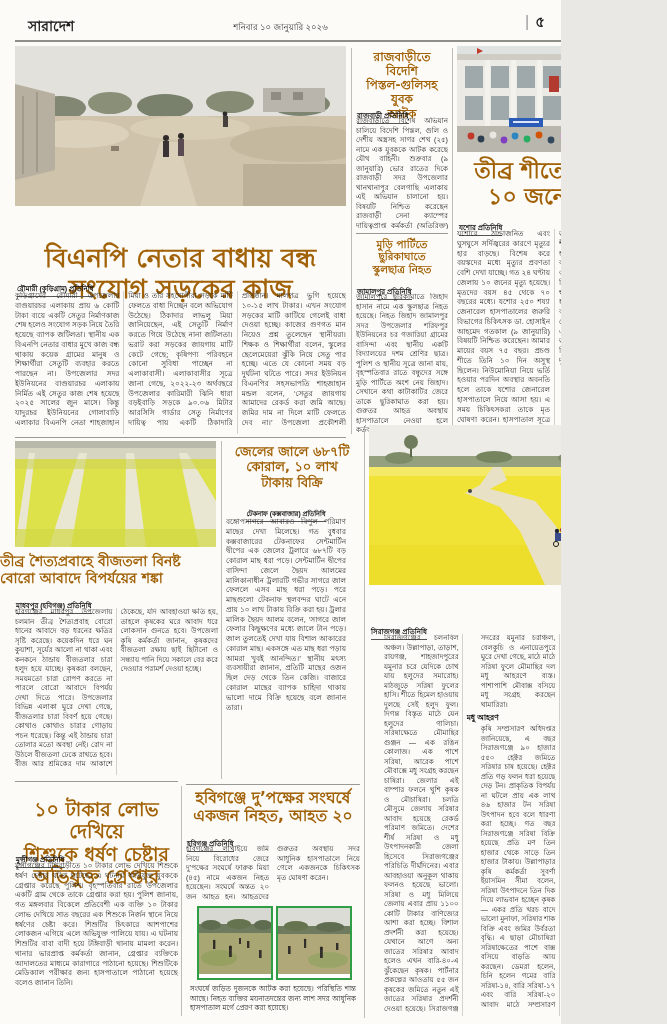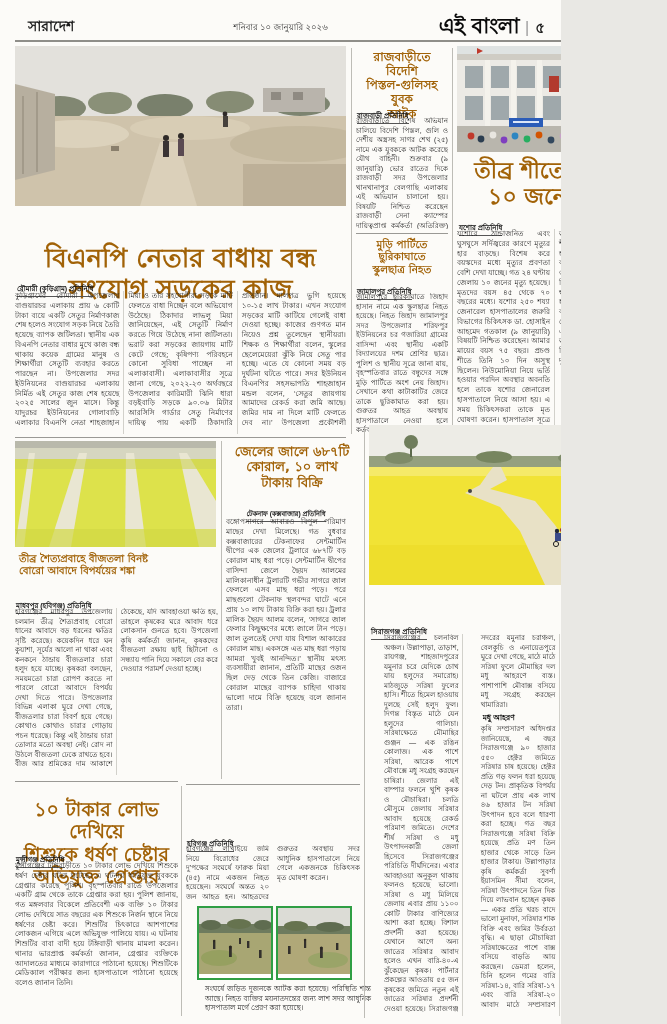--- a/index.html
+++ b/index.html
@@ -7,40 +7,39 @@
         font-family:"Liberation Sans",sans-serif;color:#1c1c1c;}
   .abs{position:absolute;}
   .hl{font-weight:800;text-align:center;white-space:pre-line;color:#a16207;line-height:1.18;
       font-family:"DejaVu Sans",sans-serif;}
   .hl-left{text-align:left;}
   .byline{font-weight:700;font-size:7px;color:#111;border-bottom:1px solid #555;
           display:inline-block;padding-bottom:1px;}
   .bd{font-size:7.3px;line-height:1.34;text-align:justify;color:#242424;overflow:hidden;
       column-fill:auto;}
   .bd p{margin:0 0 3px 14px;}
-  .subhead{font-weight:700;font-size:7.6px;margin:3px 0 2px 16px;color:#000;}
+  .subhead{font-weight:700;font-size:7.6px;margin:3px 0 2px 0;color:#000;}
   .vr{position:absolute;width:0;border-left:1px solid #bdbcb6;}
   .hr{position:absolute;height:0;border-top:1px solid #9a9995;}
   .photo{position:absolute;overflow:hidden;background:#ddd;}
   .photo svg{display:block;}
-  .caption{font-size:7.2px;line-height:1.35;text-align:justify;color:#242424;margin-left:15px;}
+  .caption{font-size:7.2px;line-height:1.35;text-align:justify;color:#242424;}
   .brand{font-family:"DejaVu Sans",sans-serif;font-weight:800;font-size:21px;color:#0a0a0a;
          letter-spacing:-0.5px;}
   .brand .accent{color:#e8420c;}
   .pageno{font-family:"DejaVu Sans",sans-serif;font-weight:700;font-size:15px;color:#222;}
 </style>
 </head>
 <body>
 
 <div id="page">
 
   <div class="abs" style="left:28px;top:15px;font-size:14px;font-weight:700;">সারাদেশ</div>
   <div class="abs" style="left:0;right:0;top:21px;text-align:center;font-size:8.5px;color:#333;">শনিবার ১০ জানুয়ারি ২০২৬</div>
   <div class="abs" style="right:16px;top:10px;display:flex;align-items:baseline;gap:6px;">
-    <span class="brand"><span>এই বা</span><span class="accent">ং</span><span>লা</span></span>
     <span style="color:#999;font-size:16px;">|</span>
     <span class="pageno">৫</span>
   </div>
   <div class="hr" style="left:15px;top:40px;width:637px;border-top:2px solid #8f8e89;"></div>
 
   <div class="photo" style="left:15px;top:46px;width:331px;height:160px;">
     <svg width="331" height="160" viewBox="0 0 331 160">
       <rect width="331" height="72" fill="#e3e1dc"></rect>
       <ellipse cx="45" cy="62" rx="26" ry="12" fill="#818772"></ellipse>
       <ellipse cx="95" cy="57" rx="22" ry="11" fill="#8a9078"></ellipse>
@@ -169,21 +168,21 @@
       <rect y="7" width="201" height="11" fill="#d6d6c0"></rect>
       <polygon points="0,106 9,106 20,12 14,12" fill="#e9e6d2"></polygon>
       <polygon points="34,106 56,106 72,12 64,12" fill="#e9e6d2"></polygon>
       <polygon points="110,106 131,106 119,12 111,12" fill="#e9e6d2"></polygon>
       <polygon points="184,106 201,106 201,60 172,12 164,12" fill="#e9e6d2"></polygon>
       <rect y="88" width="201" height="18" fill="#d2d845" opacity="0.7"></rect>
       <rect y="18" width="201" height="10" fill="#cfd455" opacity="0.6"></rect>
     </svg>
   </div>
 
-  <div class="hl hl-left abs" style="left:19px;top:553px;width:203px;font-size:10px;">তীব্র শৈত্যপ্রবাহে বীজতলা বিনষ্ট
+  <div class="hl hl-left abs" style="left:0;top:553px;width:203px;font-size:14px;">তীব্র শৈত্যপ্রবাহে বীজতলা বিনষ্ট
 বোরো আবাদে বিপর্যয়ের শঙ্কা</div>
   <div class="abs" style="left:16px;top:594px;">
     <span class="byline">মাধবপুর (হবিগঞ্জ) প্রতিনিধি</span>
   </div>
   <div class="bd abs" style="left:15px;top:608px;width:203px;height:167px;column-count:2;column-gap:8px;column-rule:1px solid #d2d1cb;font-size:7.1px;">হবিগঞ্জের মাধবপুর উপজেলায় চলমান তীব্র শৈত্যপ্রবাহ বোরো ধানের আবাদে বড় ধরনের ক্ষতির সৃষ্টি করেছে। কয়েকদিন ধরে ঘন কুয়াশা, সূর্যের আলো না থাকা এবং কনকনে ঠান্ডায় বীজতলার চারা হলুদ হয়ে যাচ্ছে। কৃষকরা বলছেন, সময়মতো চারা রোপণ করতে না পারলে বোরো আবাদে বিপর্যয় দেখা দিতে পারে। উপজেলার বিভিন্ন এলাকা ঘুরে দেখা গেছে, বীজতলার চারা বিবর্ণ হয়ে গেছে। কোথাও কোথাও চারার গোড়ায় পচন ধরেছে। কিন্তু এই ঠান্ডায় চারা তোলার মতো অবস্থা নেই। রোদ না উঠলে বীজতলা ঢেকে রাখতে হবে। বীজ আর শ্রমিকের দাম আকাশে ঠেকেছে, যদি আবহাওয়া ক্ষতি হয়, তাহলে কৃষকের ঘরে আবাদ ধরে লোকসান গুনতে হবে। উপজেলা কৃষি কর্মকর্তা জানান, কৃষকদের বীজতলা রক্ষায় ছাই ছিটানো ও সন্ধ্যায় পানি দিয়ে সকালে বের করে দেওয়ার পরামর্শ দেওয়া হচ্ছে।</div>
 
   <div class="vr" style="left:221px;top:441px;height:338px;"></div>
 
   <div class="hl abs" style="left:232px;top:444px;width:120px;font-size:13px;">জেলের জালে ৬৮৭টি
 কোরাল, ১০ লাখ
@@ -198,20 +197,22 @@
 শিশুকে ধর্ষণ চেষ্টার
 অভিযুক্ত গ্রেপ্তার</div>
   <div class="abs" style="left:16px;top:848px;">
     <span class="byline">মুন্সীগঞ্জ প্রতিনিধি</span>
   </div>
   <div class="bd abs" style="left:15px;top:861px;width:163px;height:155px;">মুন্সীগঞ্জের টঙ্গিবাড়ীতে ১০ টাকার লোভ দেখিয়ে শিশুকে ধর্ষণ চেষ্টার ঘটনা ঘটেছে। এ ঘটনায় অভিযুক্ত যুবককে গ্রেপ্তার করেছে পুলিশ। বৃহস্পতিবার রাতে উপজেলার একটি গ্রাম থেকে তাকে গ্রেপ্তার করা হয়। পুলিশ জানায়, গত মঙ্গলবার বিকেলে প্রতিবেশী এক ব্যক্তি ১০ টাকার লোভ দেখিয়ে সাত বছরের এক শিশুকে নির্জন স্থানে নিয়ে ধর্ষণের চেষ্টা করে। শিশুটির চিৎকারে আশপাশের লোকজন এগিয়ে এলে অভিযুক্ত পালিয়ে যায়। এ ঘটনায় শিশুটির বাবা বাদী হয়ে টঙ্গিবাড়ী থানায় মামলা করেন। থানার ভারপ্রাপ্ত কর্মকর্তা জানান, গ্রেপ্তার ব্যক্তিকে আদালতের মাধ্যমে কারাগারে পাঠানো হয়েছে। শিশুটিকে মেডিক্যাল পরীক্ষার জন্য হাসপাতালে পাঠানো হয়েছে বলেও জানান তিনি।</div>
 
   <div class="vr" style="left:181px;top:786px;height:230px;"></div>
 
   <div class="hr" style="left:186px;top:784px;width:174px;"></div>
+  <div class="hl abs" style="left:186px;top:789px;width:174px;font-size:15.5px;">হবিগঞ্জে দু’পক্ষের সংঘর্ষে
+একজন নিহত, আহত ২০</div>
   <div class="abs" style="left:187px;top:832px;">
     <span class="byline">হবিগঞ্জ প্রতিনিধি</span>
   </div>
   <div class="bd abs" style="left:186px;top:845px;width:174px;height:58px;column-count:2;column-gap:8px;font-size:7.1px;">হবিগঞ্জের লাখাইয়ে জমি নিয়ে বিরোধের জেরে দু’পক্ষের সংঘর্ষে ফারুক মিয়া (৪৫) নামে একজন নিহত হয়েছেন। সংঘর্ষে অন্তত ২০ জন আহত হন। আহতদের গুরুতর অবস্থায় সদর আধুনিক হাসপাতালে নিয়ে গেলে একজনকে চিকিৎসক মৃত ঘোষণা করেন।</div>
 
   <div class="abs" style="left:197px;top:906px;display:flex;gap:3px;">
     <div style="border:2px solid #2f9e44;background:#fff;">
       <svg width="72" height="66" viewBox="0 0 72 66">
         <rect width="72" height="66" fill="#d8d8d2"></rect>
         <rect y="16" width="72" height="10" fill="#6e7b5e"></rect>

